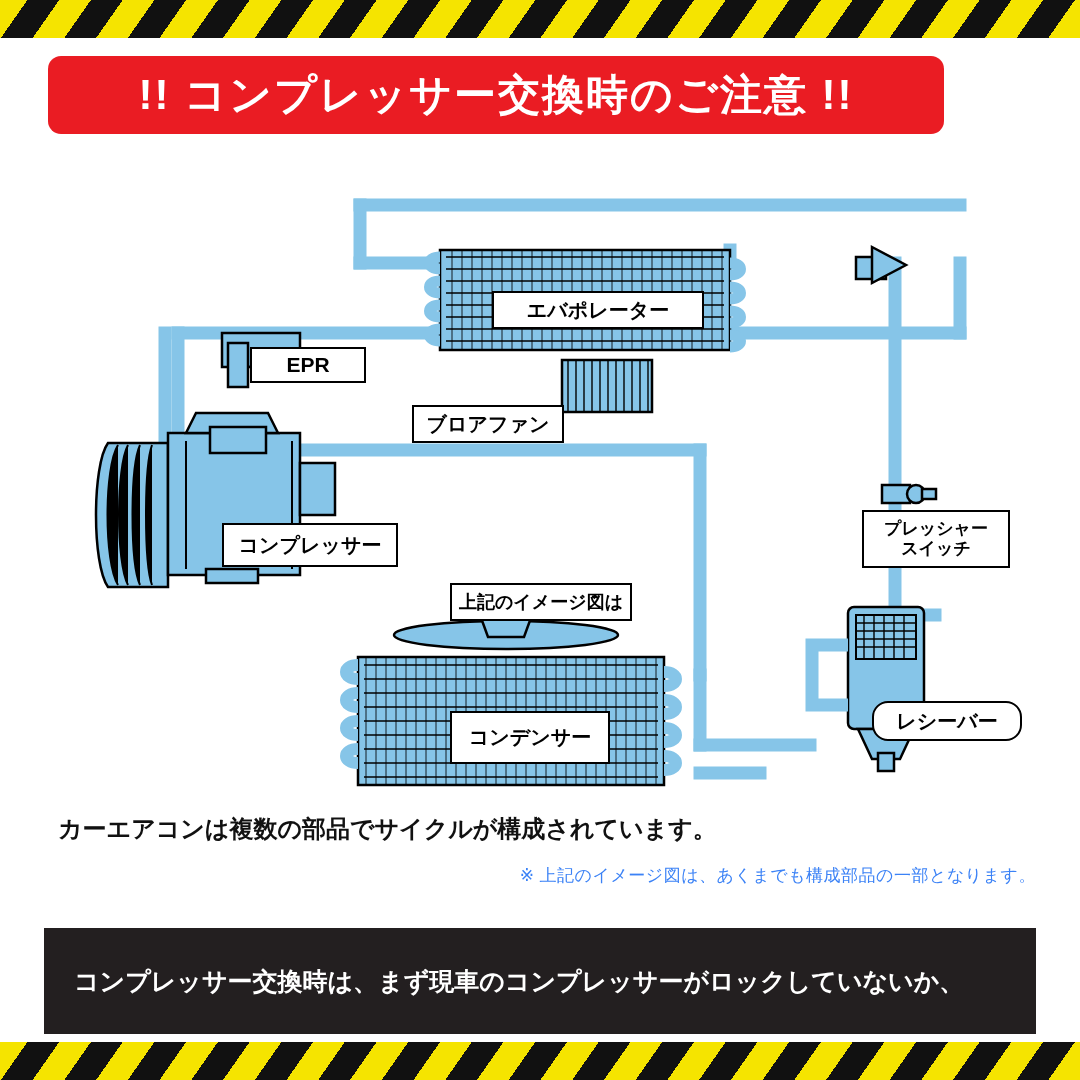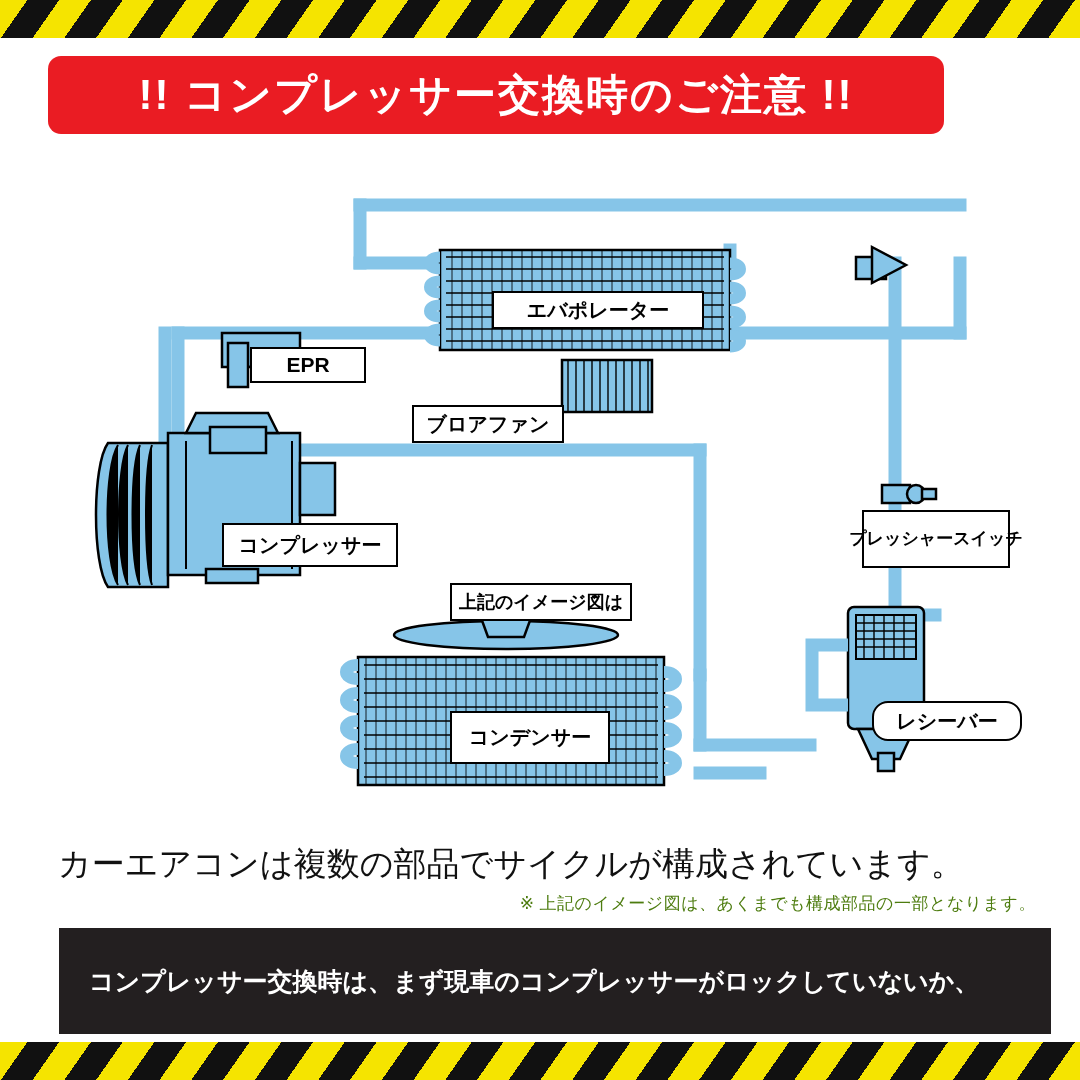--- a/index.html
+++ b/index.html
@@ -77,45 +77,43 @@
   }
 
   
   .body-text {
     position: absolute;
     left: 58px; top: 812px;
     width: 980px;
   }
   .body-text .line {
     color: #111111;
-    font-weight: normal;
-    font-size: 33px;
+    font-weight: bold;
+    font-size: 24px;
     line-height: 1.45;
     letter-spacing: 0px;
-    margin-top: 28px;
   }
   .note {
     position: absolute;
-    right: 44px; top: 892px;
-    color: #4d7c0f;
+    right: 44px; top: 864px;
+    color: #3b82f6;
     font-size: 17px;
     letter-spacing: 0.5px;
   }
 
   
   .callout {
     position: absolute;
     left: 44px; top: 928px;
     width: 992px; height: 106px;
     background: #231f20;
     display: flex;
     flex-direction: column;
     justify-content: center;
     padding: 0 30px;
-    margin-left: 15px;
   }
   .callout .cline {
     color: #ffffff;
     font-weight: bold;
     font-size: 25px;
     line-height: 1.55;
   }
 </style>
 </head>
 <body>
@@ -368,21 +366,21 @@
     </div>
 
     <div class="lbl" style="left:450px; top:438px; width:182px; height:38px; font-size:18px;">
       <span>上記のイメージ図は</span>
     </div>
 
     <div class="lbl" style="left:450px; top:566px; width:160px; height:53px; font-size:20px;">
       <span>コンデンサー</span>
     </div>
 
-    <div class="lbl" style="left:862px; top:365px; width:148px; height:58px; font-size:17px; ">
+    <div class="lbl" style="left:862px; top:365px; width:148px; height:58px; font-size:17px; flex-direction:column;">
       <span>プレッシャー</span>
       <span>スイッチ</span>
     </div>
 
     <div class="lbl" style="left:872px; top:556px; width:150px; height:40px; font-size:20px;border-radius:16px;">
       <span>レシーバー</span>
     </div>
   </div>
 
   <div class="body-text">

